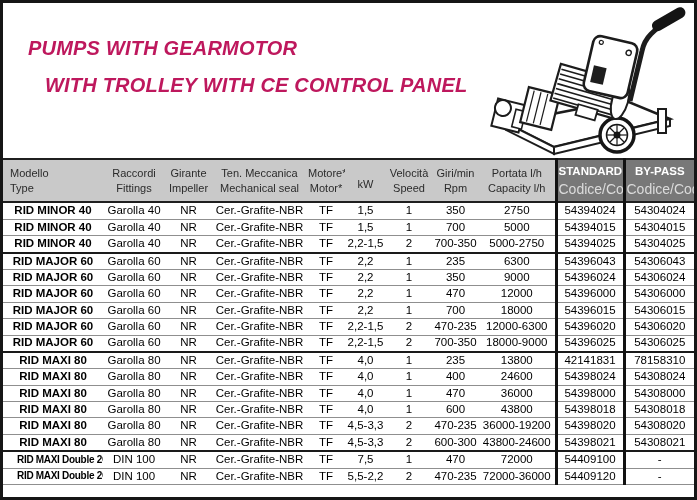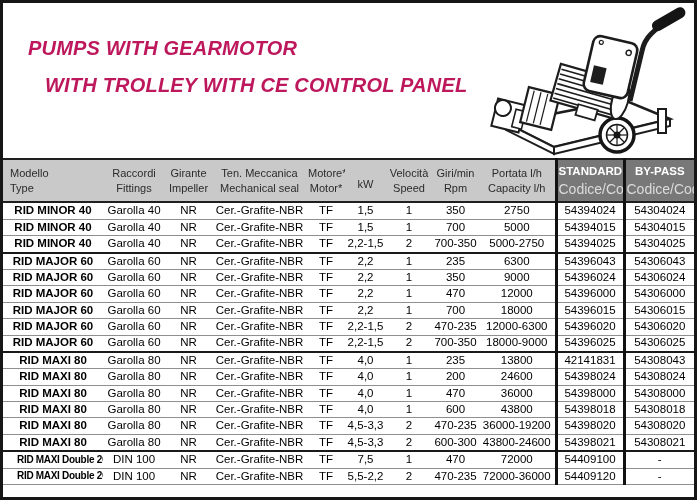--- a/index.html
+++ b/index.html
@@ -291,31 +291,31 @@
           <td class="c-model">RID MAXI 80</td>
           <td>Garolla 80</td>
           <td>NR</td>
           <td>Cer.-Grafite-NBR</td>
           <td>TF</td>
           <td>4,0</td>
           <td>1</td>
           <td>235</td>
           <td>13800</td>
           <td class="vthick">42141831</td>
-          <td class="vthick">54308043</td>
+          <td class="vthick">78158310</td>
         </tr>
         <tr>
           <td class="c-model">RID MAXI 80</td>
           <td>Garolla 80</td>
           <td>NR</td>
           <td>Cer.-Grafite-NBR</td>
           <td>TF</td>
           <td>4,0</td>
           <td>1</td>
-          <td>200</td>
+          <td>400</td>
           <td>24600</td>
           <td class="vthick">54398024</td>
           <td class="vthick">54308024</td>
         </tr>
         <tr>
           <td class="c-model">RID MAXI 80</td>
           <td>Garolla 80</td>
           <td>NR</td>
           <td>Cer.-Grafite-NBR</td>
           <td>TF</td>

